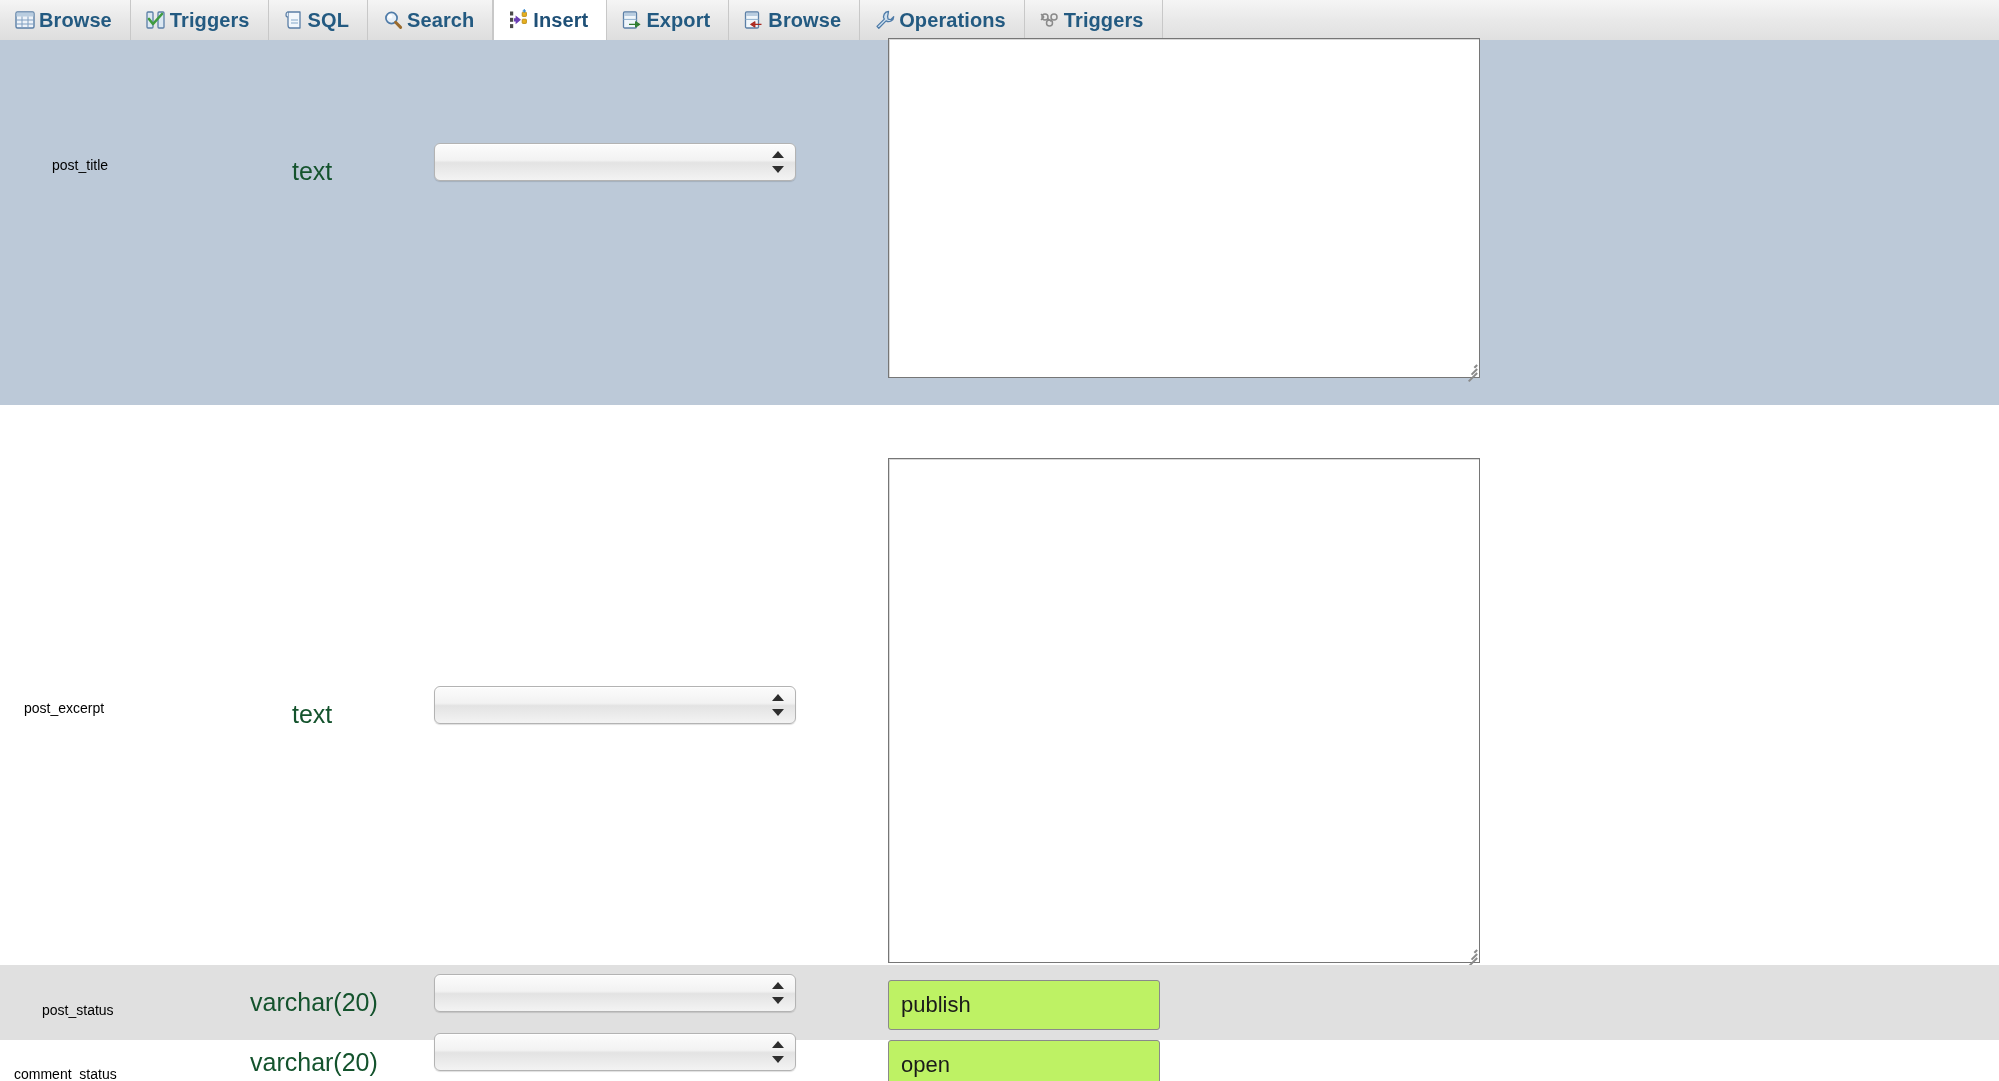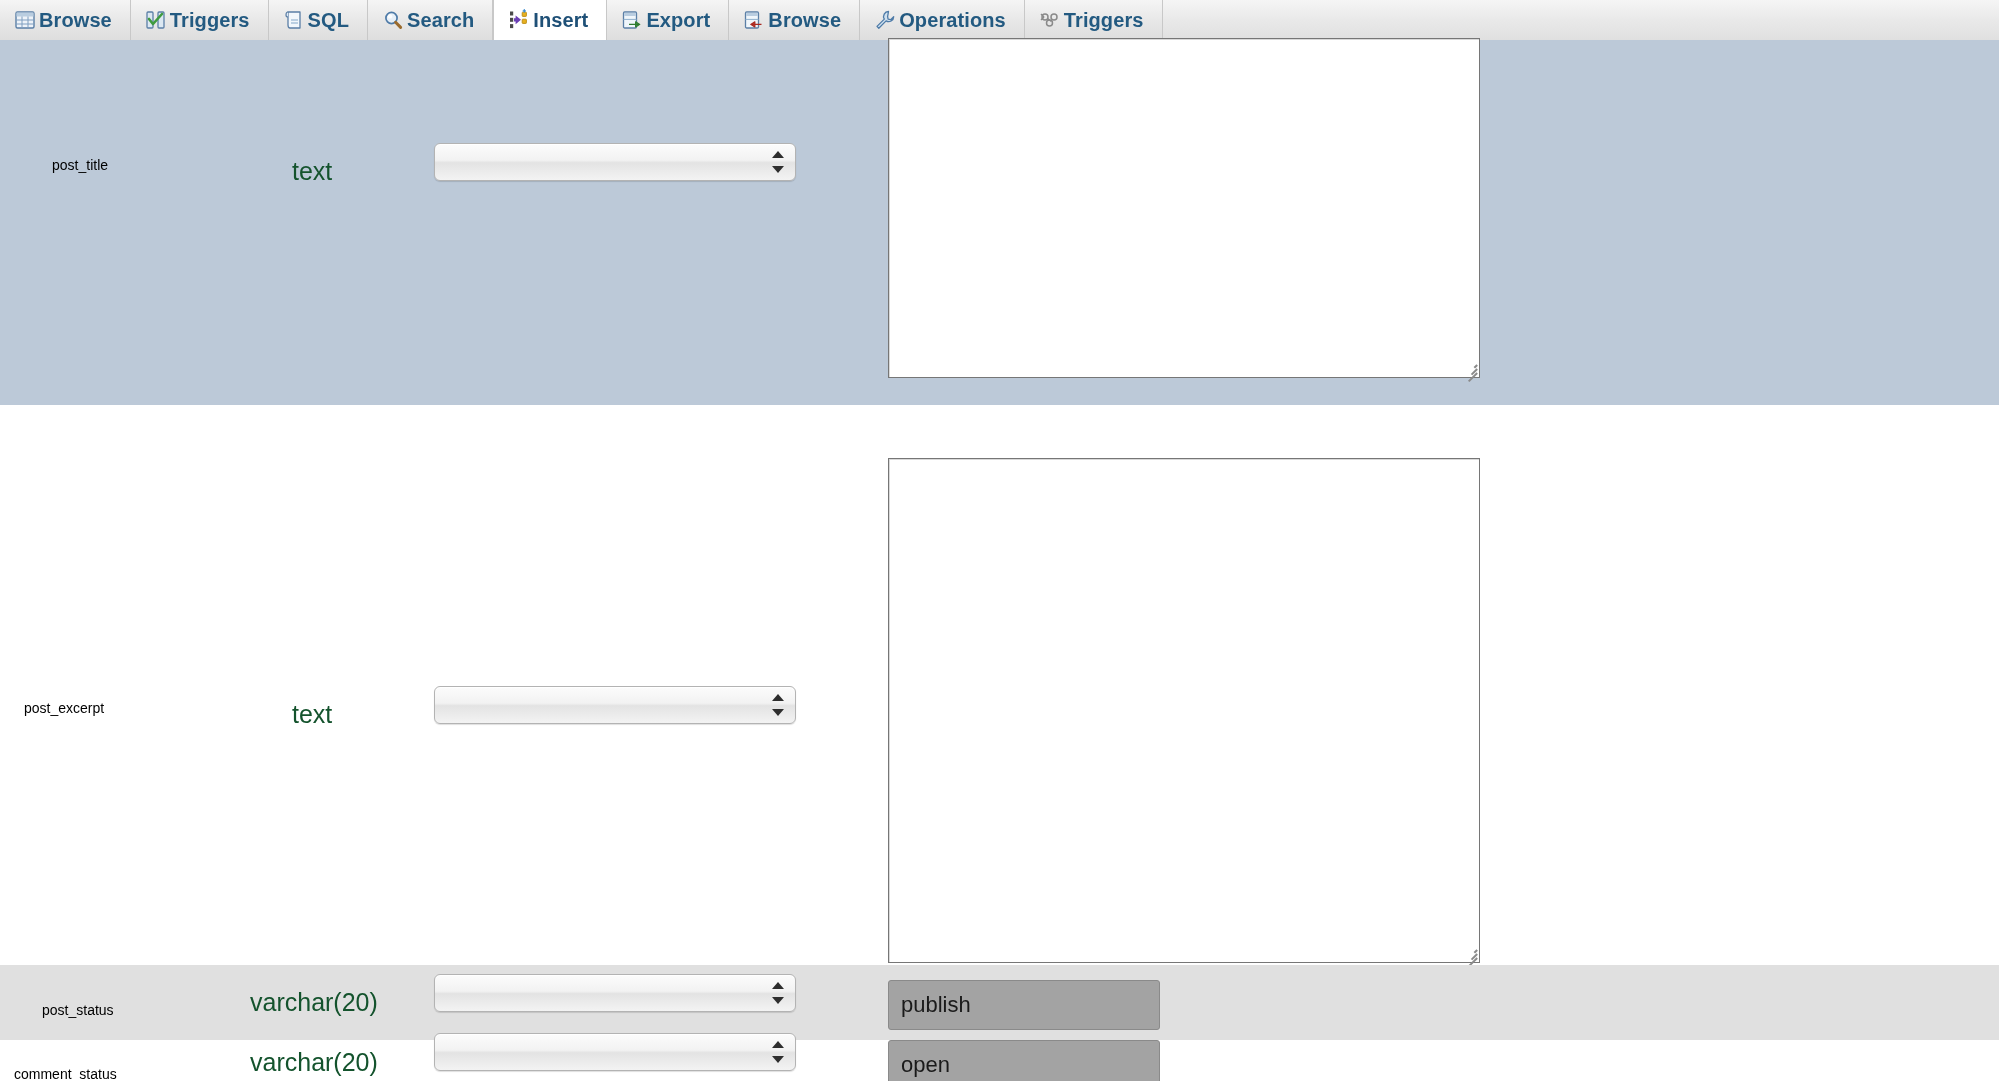--- a/index.html
+++ b/index.html
@@ -158,21 +158,21 @@
     transform: rotate(-45deg);
   }
   .resize-grip i:nth-child(1) { bottom: 2px;  width: 12px; }
   .resize-grip i:nth-child(2) { bottom: 6px;  width: 8px;  }
   .resize-grip i:nth-child(3) { bottom: 10px; width: 4px;  }
 
   
   .value-input {
     width: 272px;
     height: 50px;
-    background: #a3a3a3;
+    background: #bef264;
     border: 1px solid #8a8a8a;
     border-radius: 3px;
     font-family: "Liberation Sans", sans-serif;
     font-size: 22px;
     color: #1a1a1a;
     padding: 0 12px;
     outline: none;
     display: block;
   }
 </style>

